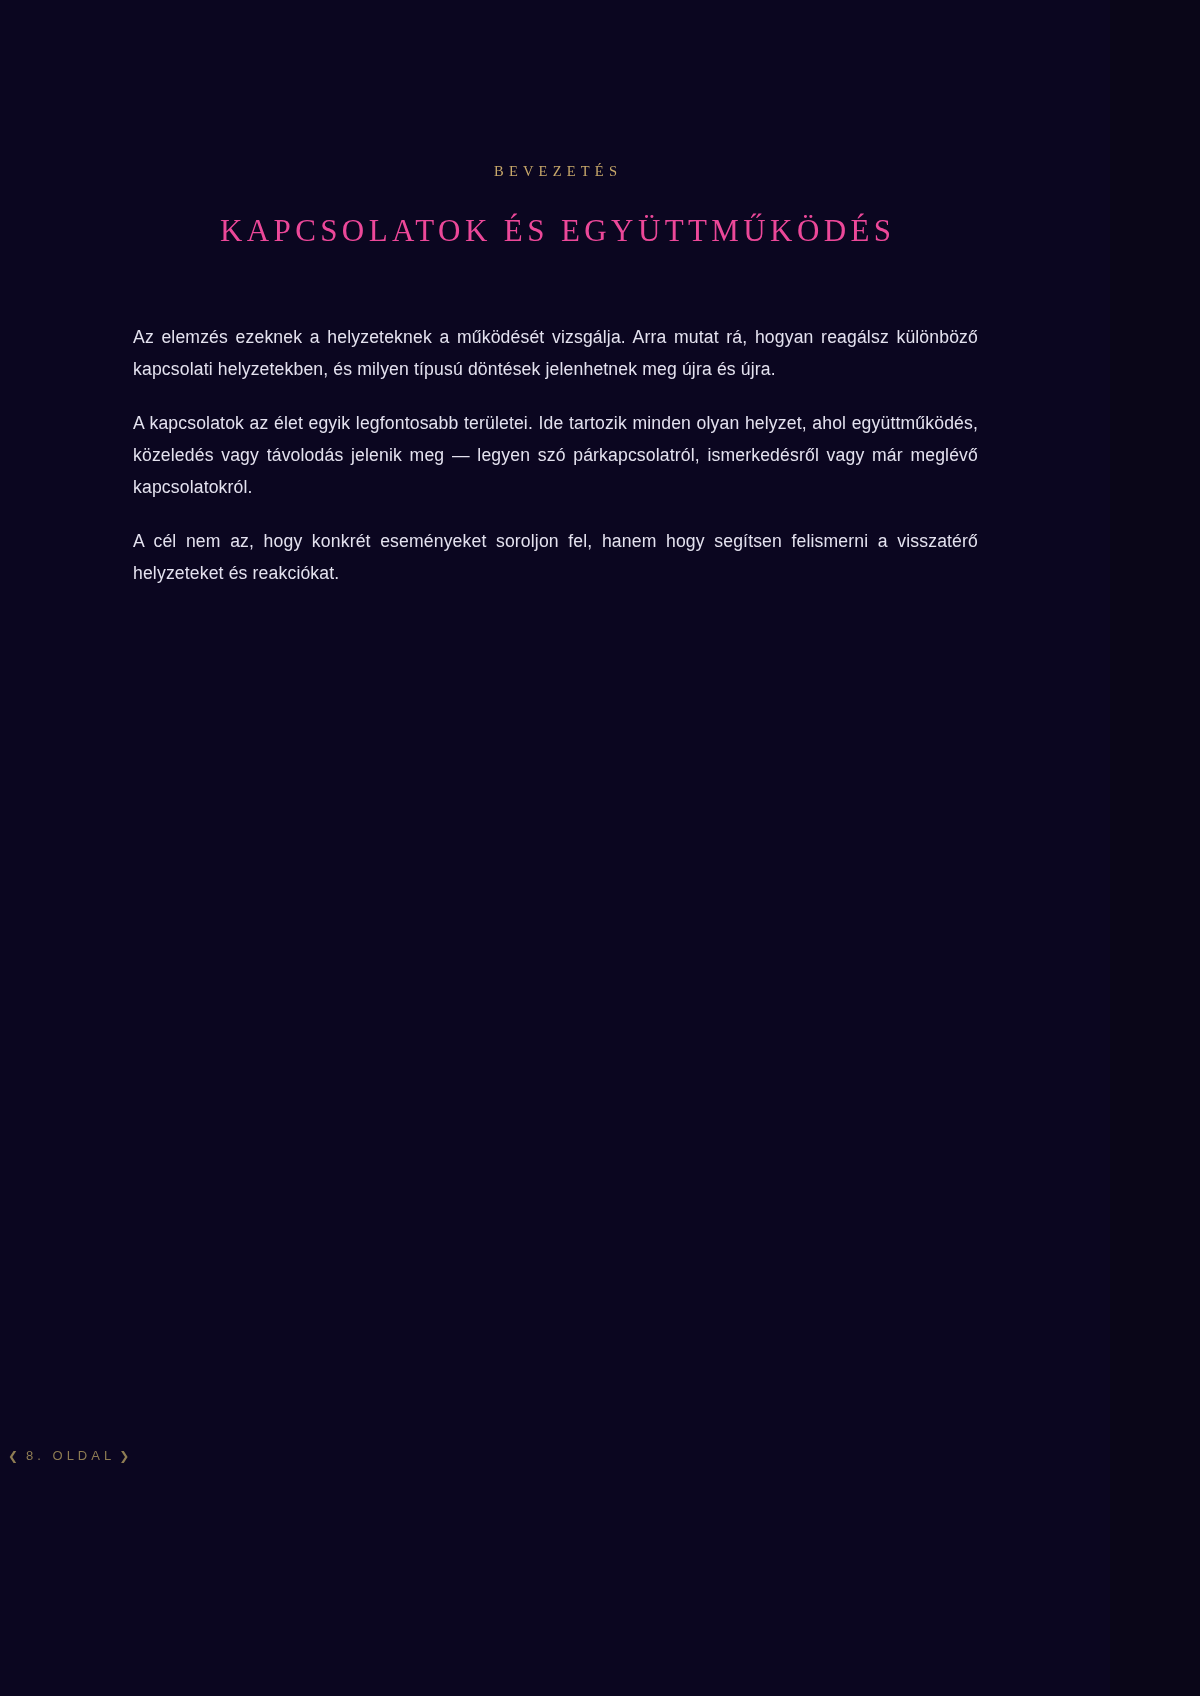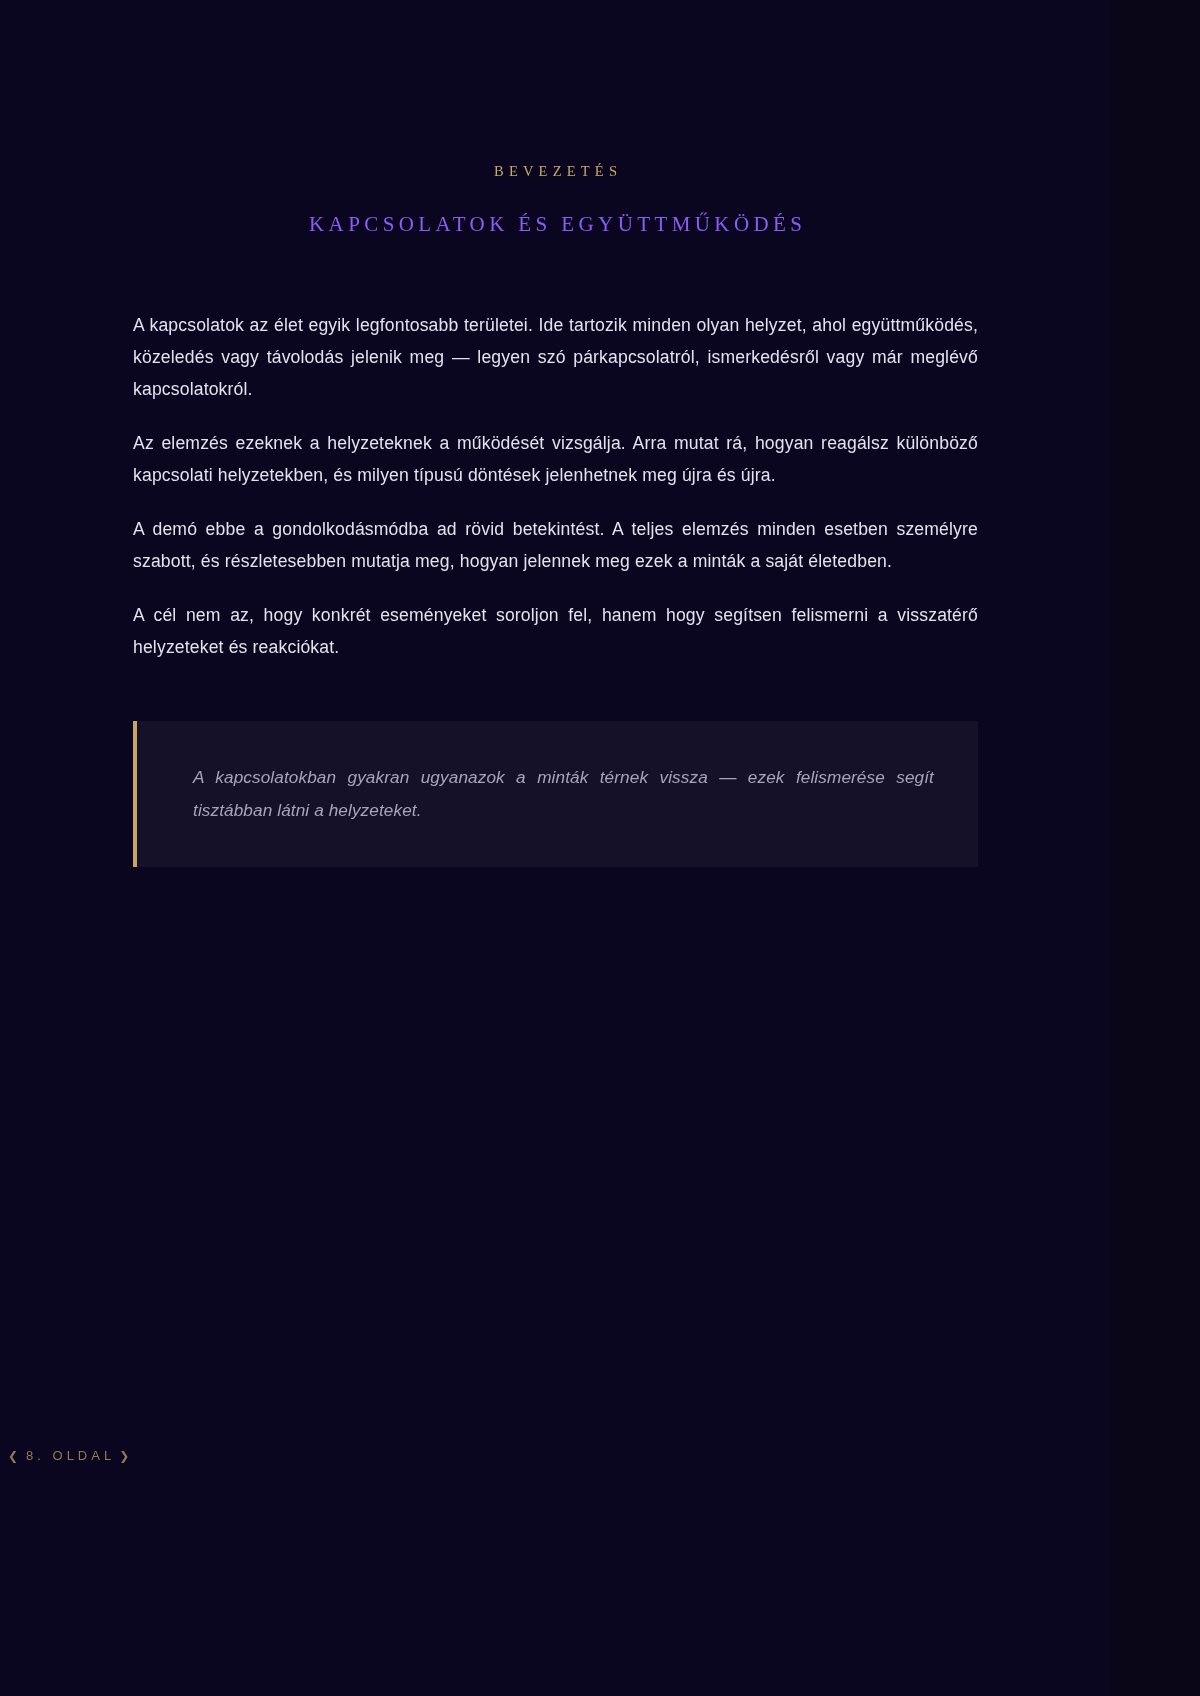--- a/index.html
+++ b/index.html
@@ -51,23 +51,23 @@
     font-size: 14.5px;
     letter-spacing: 5.2px;
     text-indent: 5.2px;
     font-weight: 400;
     line-height: 1;
   }
 
   .doc-title {
     margin-top: 33px;
     text-align: center;
-    color: #8b5cf6;
+    color: #ec4899;
     font-family: "Liberation Serif", serif;
-    font-size: 21px;
+    font-size: 31px;
     letter-spacing: 4.4px;
     text-indent: 4.4px;
     font-weight: 400;
     line-height: 1.2;
     white-space: nowrap;
   }
 
   
   .body-block {
     margin-top: 72px;
@@ -130,29 +130,25 @@
 <div class="page">
   <div class="sheet">
 
     <div class="content">
 
       <div class="eyebrow">BEVEZETÉS</div>
 
       <h1 class="doc-title">KAPCSOLATOK ÉS EGYÜTTMŰKÖDÉS</h1>
 
       <div class="body-block">
+        <p class="para">Az elemzés ezeknek a helyzeteknek a működését vizsgálja. Arra mutat rá, hogyan reagálsz különböző kapcsolati helyzetekben, és milyen típusú döntések jelenhetnek meg újra és újra.</p>
         <p class="para">A kapcsolatok az élet egyik legfontosabb területei. Ide tartozik minden olyan helyzet, ahol együttműködés, közeledés vagy távolodás jelenik meg — legyen szó párkapcsolatról, ismerkedésről vagy már meglévő kapcsolatokról.</p>
-        <p class="para">Az elemzés ezeknek a helyzeteknek a működését vizsgálja. Arra mutat rá, hogyan reagálsz különböző kapcsolati helyzetekben, és milyen típusú döntések jelenhetnek meg újra és újra.</p>
-        <p class="para">A demó ebbe a gondolkodásmódba ad rövid betekintést. A teljes elemzés minden esetben személyre szabott, és részletesebben mutatja meg, hogyan jelennek meg ezek a minták a saját életedben.</p>
         <p class="para">A cél nem az, hogy konkrét eseményeket soroljon fel, hanem hogy segítsen felismerni a visszatérő helyzeteket és reakciókat.</p>
       </div>
 
-      <div class="callout">
-        <p class="callout-text">A kapcsolatokban gyakran ugyanazok a minták térnek vissza — ezek felismerése segít tisztábban látni a helyzeteket.</p>
-      </div>
 
     </div>
 
     <div class="footer">
       <span class="chev">❮</span><span class="pg">8. OLDAL</span><span class="chev">❯</span>
     </div>
 
   </div>
 </div>
 

